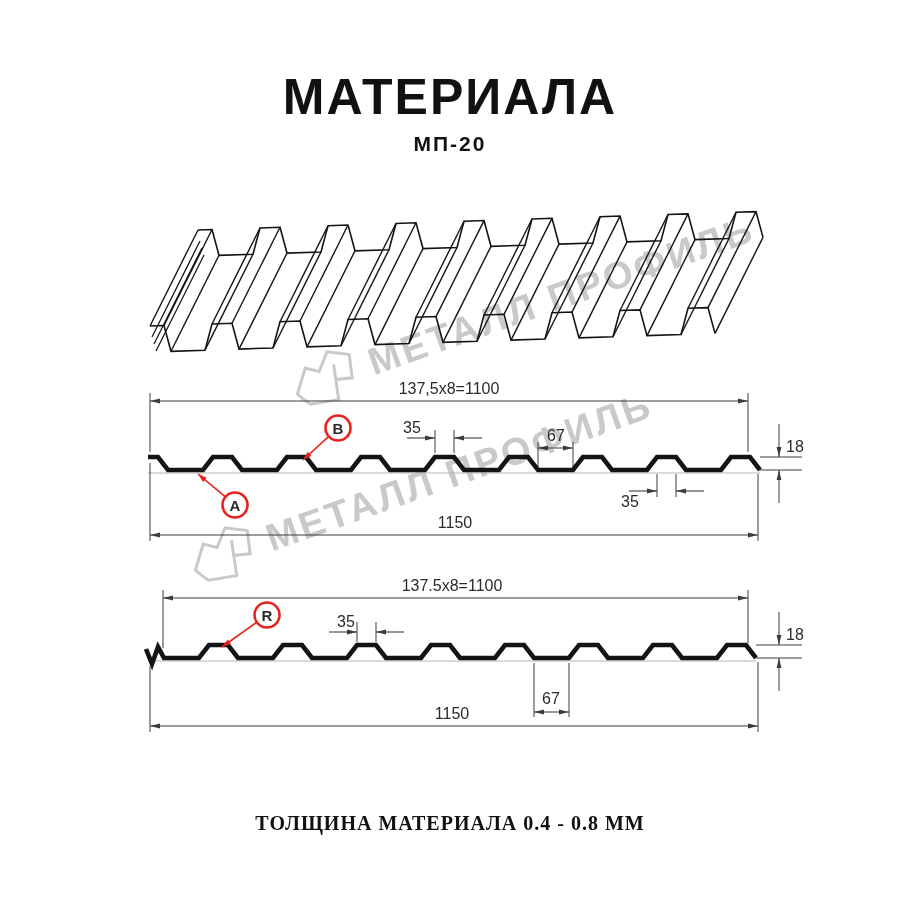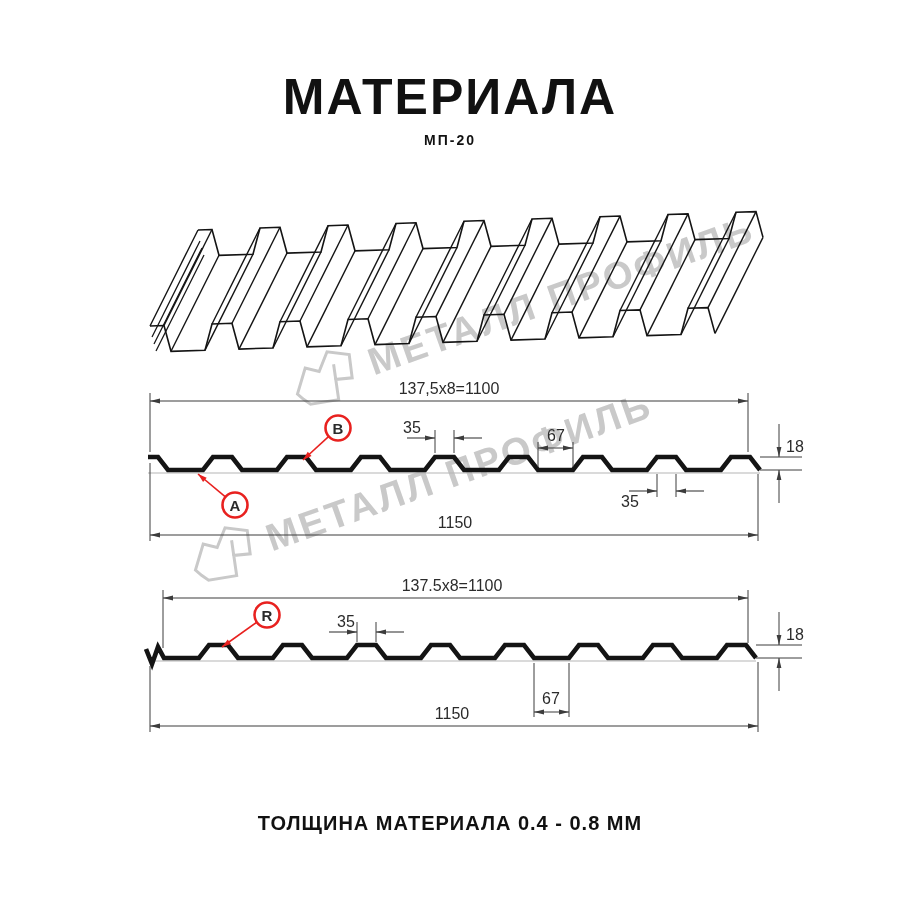--- a/index.html
+++ b/index.html
@@ -1,23 +1,23 @@
 <!DOCTYPE html>
 <html><head>
 <meta charset="utf-8">
 <style>
   html,body{margin:0;padding:0;background:#fff;}
   .page{position:relative;width:900px;height:900px;background:#fff;overflow:hidden;
         font-family:"Liberation Sans",sans-serif;color:#111;}
   .title{position:absolute;top:68px;left:0;width:900px;text-align:center;
          font-size:50px;font-weight:bold;letter-spacing:2px;z-index:3;}
   .subtitle{position:absolute;top:132px;left:0;width:900px;text-align:center;
-         font-size:14px;font-weight:600;letter-spacing:2px;z-index:3;}
+         font-size:21px;font-weight:600;letter-spacing:2px;z-index:3;}
   .footer{position:absolute;top:812px;left:0;width:900px;text-align:center;
-         font-size:20px;font-weight:600;letter-spacing:1px;z-index:3;}
+         font-size:20px;font-weight:600;letter-spacing:1px;z-index:3;font-family:Liberation Serif, serif;}
   .wm{position:absolute;display:flex;align-items:center;z-index:0;
       transform:rotate(-19.5deg);}
   .wm .wm-text{font-size:38px;font-weight:bold;letter-spacing:3px;color:#c9c9c9;
       white-space:nowrap;margin-left:10px;}
   #wm1{left:288px;top:350px;transform-origin:37px 29px;}
   #wm2{left:186px;top:526px;transform-origin:37px 29px;}
   #drawing{position:absolute;left:0;top:0;z-index:1;}
   svg text{font-family:"Liberation Sans",sans-serif;fill:#2b2b2b;}
 </style>
 </head>

